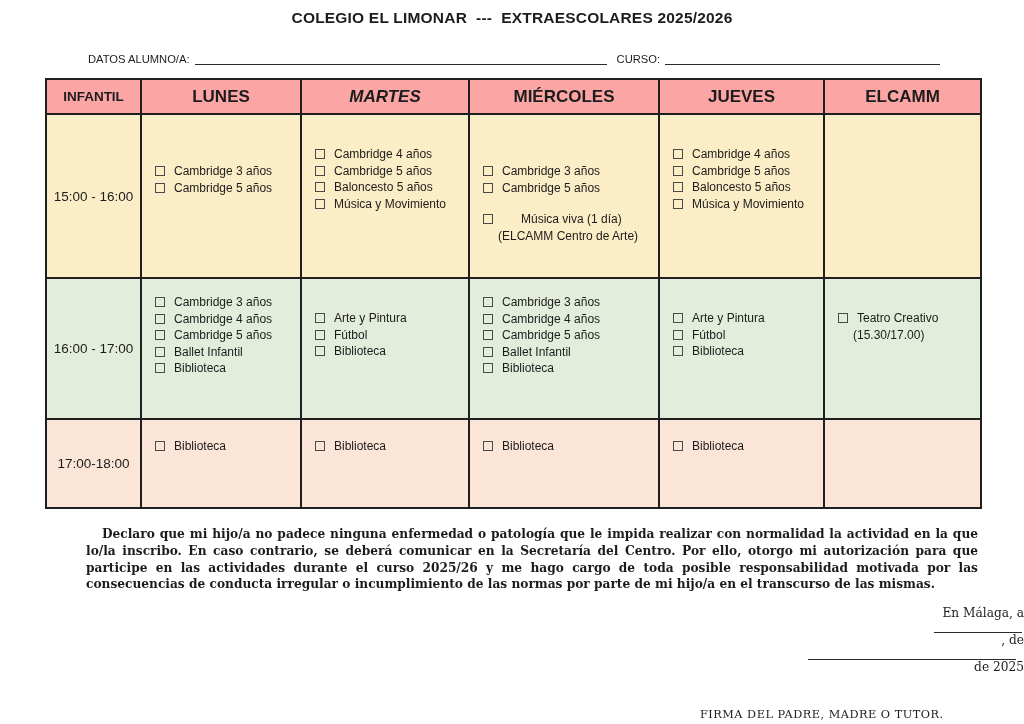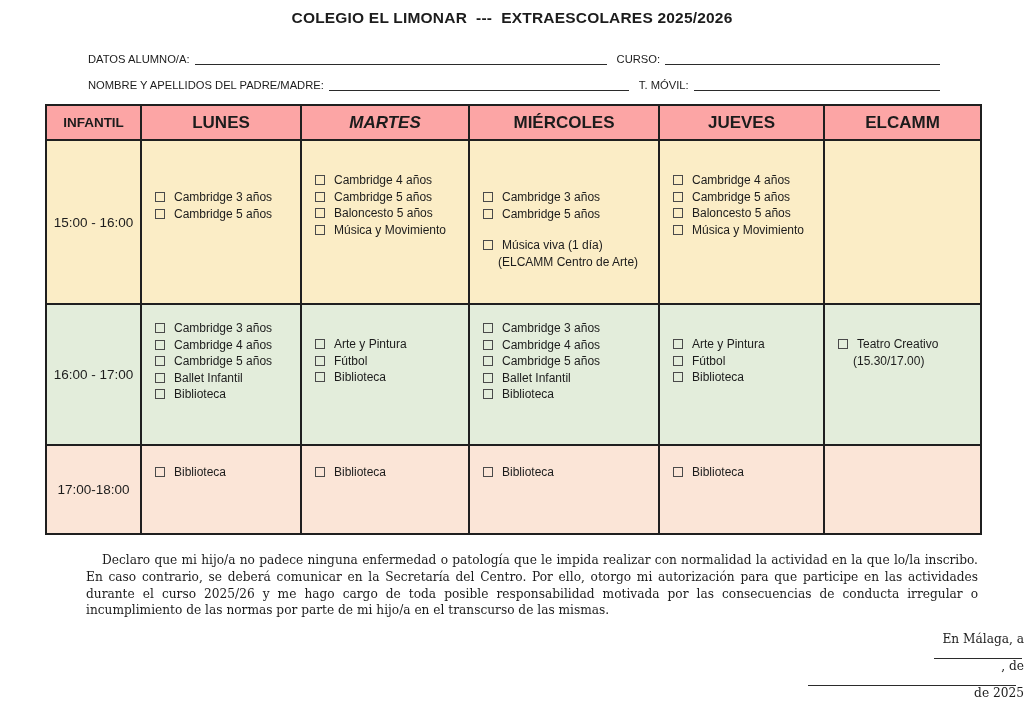--- a/index.html
+++ b/index.html
@@ -58,29 +58,30 @@
 
   .item { display: flex; align-items: center; line-height: 16.5px; font-size: 12px; }
   .cb {
     width: 10px; height: 10px;
     border: 1.3px solid #4a4a4a;
     flex: none;
     margin-right: 9px;
     background: transparent;
   }
   .subline { font-size: 12px; line-height: 16.5px; padding-left: 15px; }
-  .gap-above { margin-top: 15px; }
+  .gap-above { margin-top: 15px; gap: 19px; }
 
   .declaration {
     margin: 17px 46px 0 86px;
     font-family: "DejaVu Serif", serif;
     font-size: 12.2px;
     line-height: 16.8px;
     text-align: justify;
     text-indent: 16px;
+    font-weight: bold;
   }
 
   .date-line {
     margin: 13px 0 0 455px;
     font-family: "DejaVu Serif", serif;
     font-size: 12.2px;
     display: flex;
     align-items: flex-end;
     white-space: pre;
     flex-direction: column;
@@ -101,26 +102,20 @@
 <body>
 
 <div class="title">COLEGIO EL LIMONAR  ---  EXTRAESCOLARES 2025/2026</div>
 
 <div class="form-section">
   <div class="form-line">
     <span class="flabel">DATOS ALUMNO/A:</span>
     <span class="fill f1"></span>
     <span class="flabel">CURSO:</span>
     <span class="fill f2"></span>
-  </div>
-  <div class="form-line">
-    <span class="flabel">NOMBRE Y APELLIDOS DEL PADRE/MADRE:</span>
-    <span class="fill f3"></span>
-    <span class="flabel">T. MÓVIL:</span>
-    <span class="fill f4"></span>
   </div>
 </div>
 
 <table class="schedule">
   <colgroup>
     <col style="width:95px">
       <col style="width:160px">
       <col style="width:168px">
     <col style="width:190px">
       <col style="width:165px">

